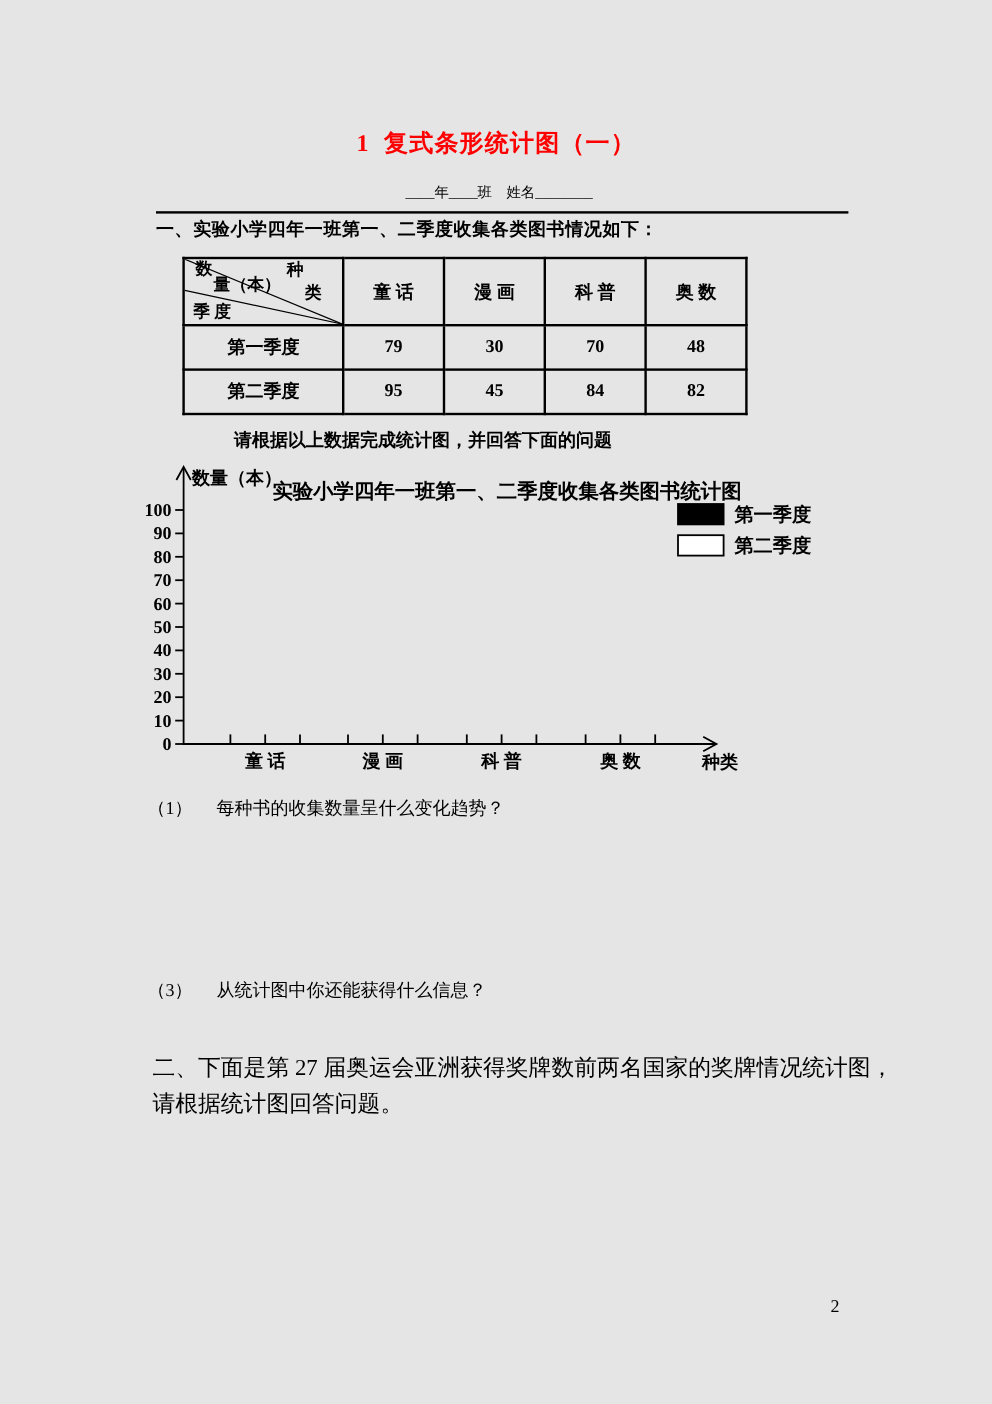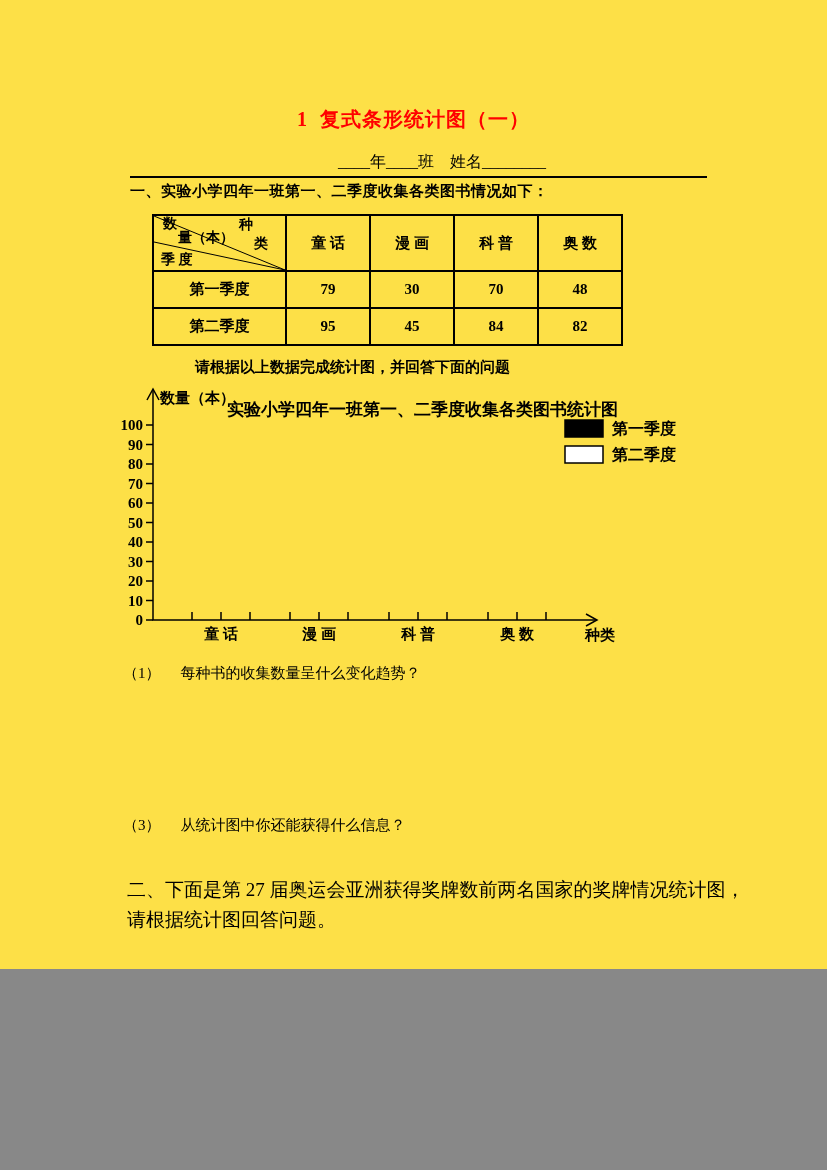--- a/index.html
+++ b/index.html
@@ -1,26 +1,26 @@
 <!DOCTYPE html>
 <html><head>
 <meta charset="utf-8">
 <style>
   html,body{margin:0;padding:0;background:#888;}
   .page{
-    position:relative;width:827px;height:969px;background:#fde047;
+    position:relative;width:827px;height:1170px;background:#e5e5e5;
     font-family:"Liberation Serif","DejaVu Serif",serif;color:#000;overflow:hidden;
     margin:0 auto;
   }
   .abs{position:absolute;}
   .doc-title{
     left:0;right:0;top:106px;text-align:center;
     font-size:20px;font-weight:bold;color:#ff0000;white-space:pre;letter-spacing:1px;
   }
-  .name-line{left:338px;top:152px;font-size:16px;white-space:pre;}
+  .name-line{left:338px;top:152px;font-size:12px;white-space:pre;}
   .rule{left:130px;top:176px;width:577px;height:2px;background:#000;}
   .sec1-heading{left:130px;top:182px;font-size:15px;font-weight:bold;letter-spacing:0.5px;}
   
   .book-table{left:152px;top:214px;border-collapse:collapse;table-layout:fixed;}
   .book-table td{border:2px solid #000;text-align:center;vertical-align:middle;
     font-size:15px;font-weight:bold;padding:0;}
   .book-table .col0{width:131px;}
   .book-table .colN{width:82px;}
   .book-table tr.hdr td{height:54px;}
   .book-table tr.data td{height:35px;}

